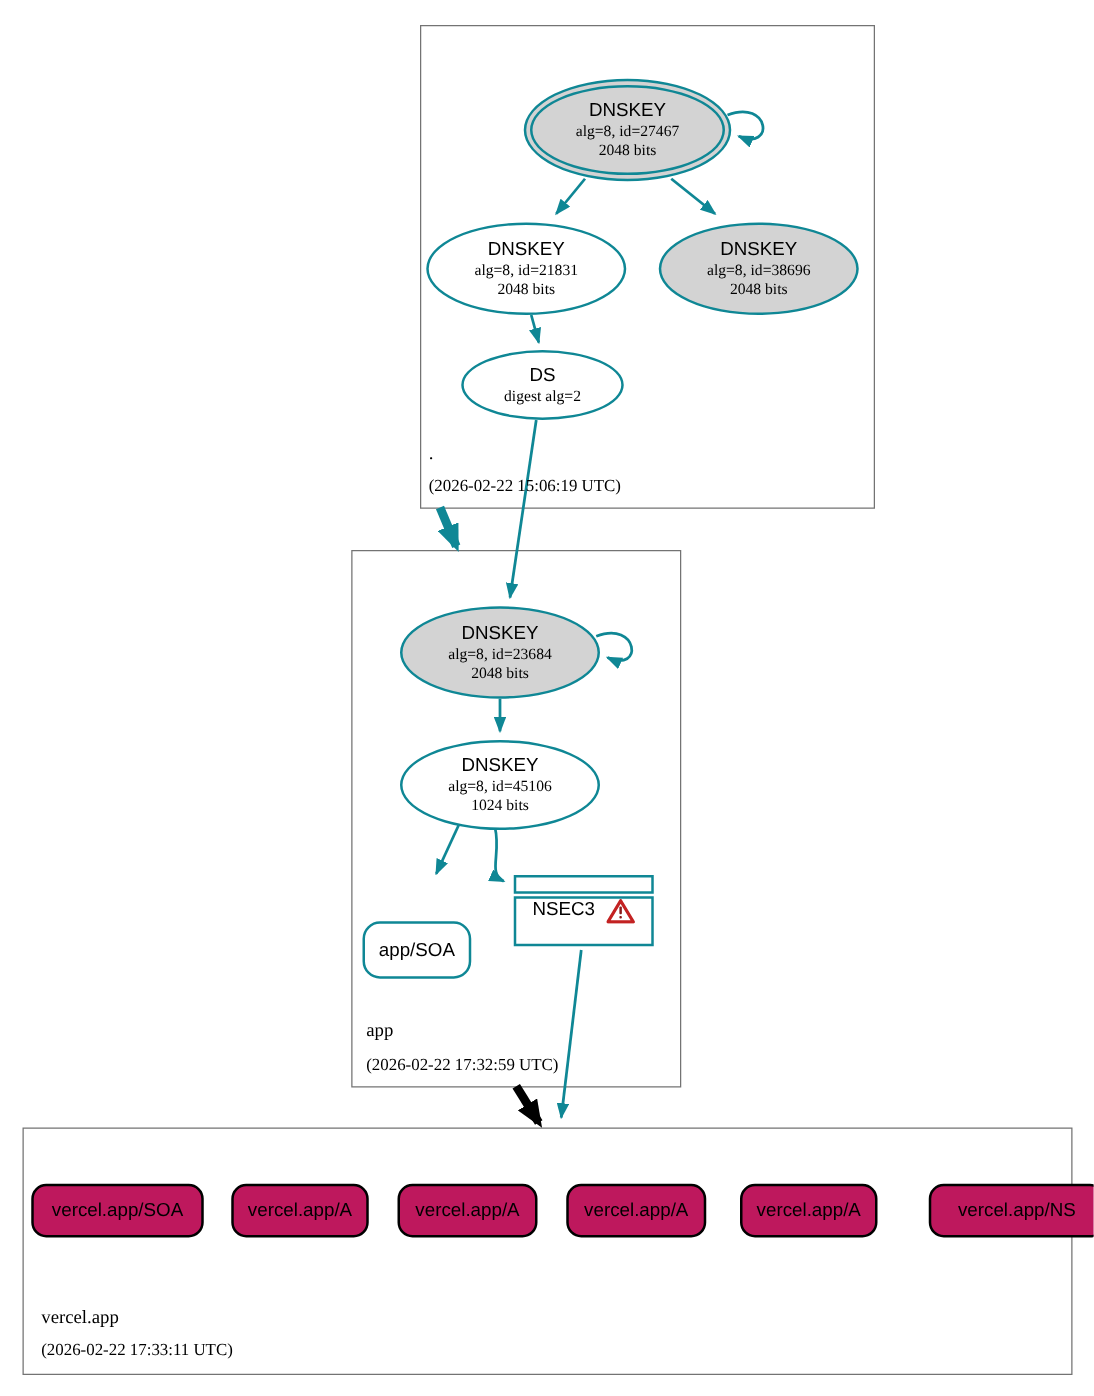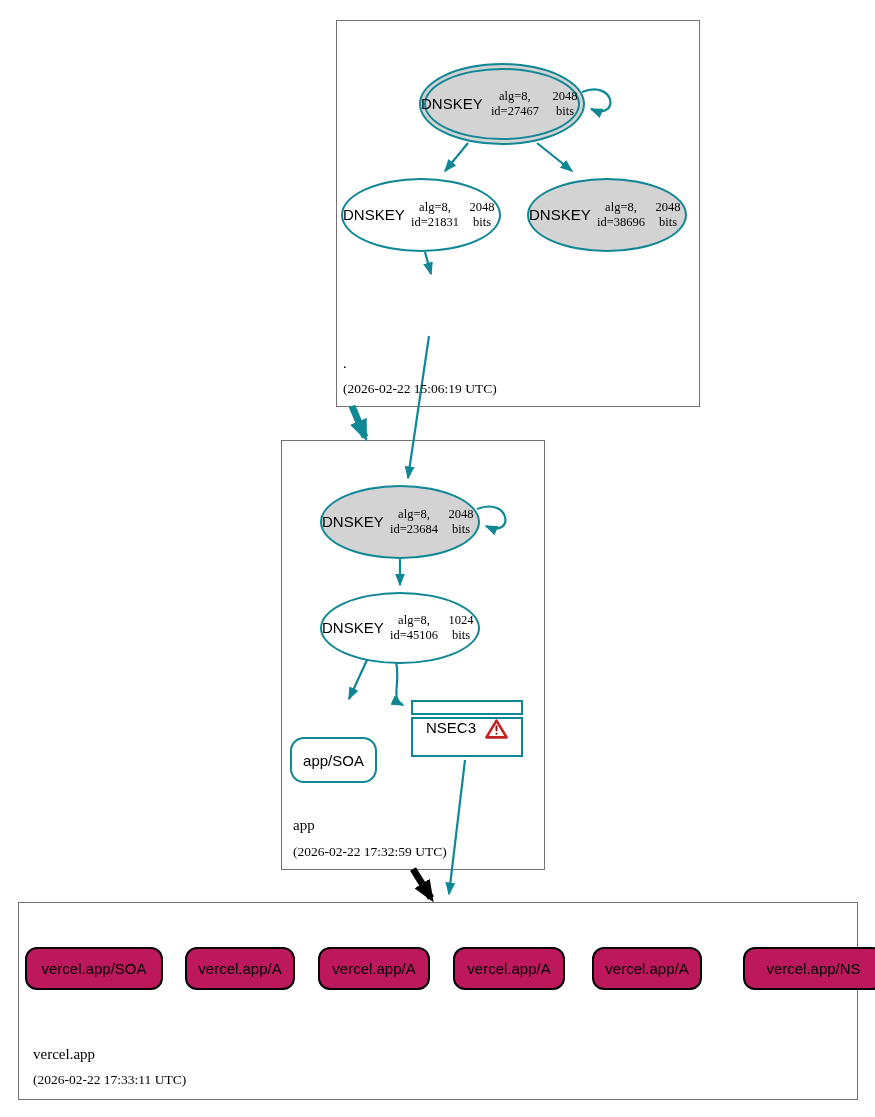--- a/index.html
+++ b/index.html
@@ -4,21 +4,21 @@
 <style>
   html,body{margin:0;padding:0;background:#fff;}
   #canvas{
     position:relative;width:875px;height:1117px;background:#ffffff;
     font-family:"Liberation Serif",serif;overflow:hidden;
   }
   .zone-box{position:absolute;border:1px solid #737373;background:transparent;box-sizing:border-box;}
   #edges{position:absolute;left:0;top:0;width:875px;height:1117px;pointer-events:none;}
   .ellipse{
     position:absolute;box-sizing:border-box;border:2.2px solid #0f8795;border-radius:50%;
-    background:#fff;display:flex;flex-direction:row;align-items:center;justify-content:center;
+    background:#fff;display:flex;flex-direction:column;align-items:center;justify-content:center;
     text-align:center;line-height:1.2;
   }
   .ellipse.gray{background:#d3d3d3;}
   .ring{position:absolute;inset:3px;border:2.2px solid #0f8795;border-radius:50%;pointer-events:none;}
   .rrtype{font-family:"Liberation Sans",sans-serif;font-size:15px;color:#000;z-index:1;}
   .detail{font-family:"Liberation Serif",serif;font-size:12.5px;color:#000;z-index:1;}
   .rounded-teal{
     position:absolute;box-sizing:border-box;border:2.2px solid #0f8795;border-radius:14px;background:#fff;
     display:flex;align-items:center;justify-content:center;
     font-family:"Liberation Sans",sans-serif;font-size:15px;color:#000;margin-top:30px;
@@ -97,20 +97,24 @@
     <div class="detail">alg=8, id=21831</div>
     <div class="detail">2048 bits</div>
   </div>
 
   <div class="ellipse gray" style="left:527px;top:178px;width:160px;height:74px">
     <div class="rrtype">DNSKEY</div>
     <div class="detail">alg=8, id=38696</div>
     <div class="detail">2048 bits</div>
   </div>
 
+  <div class="ellipse" style="left:369px;top:280px;width:130px;height:56px">
+    <div class="rrtype">DS</div>
+    <div class="detail">digest alg=2</div>
+  </div>
 
   <div class="zone-name" style="left:343px;top:355px">.</div>
   <div class="zone-ts" style="left:343px;top:381px">(2026-02-22 15:06:19 UTC)</div>
 
   <div class="ellipse gray" style="left:320px;top:485px;width:160px;height:74px">
     <div class="rrtype">DNSKEY</div>
     <div class="detail">alg=8, id=23684</div>
     <div class="detail">2048 bits</div>
   </div>
 

